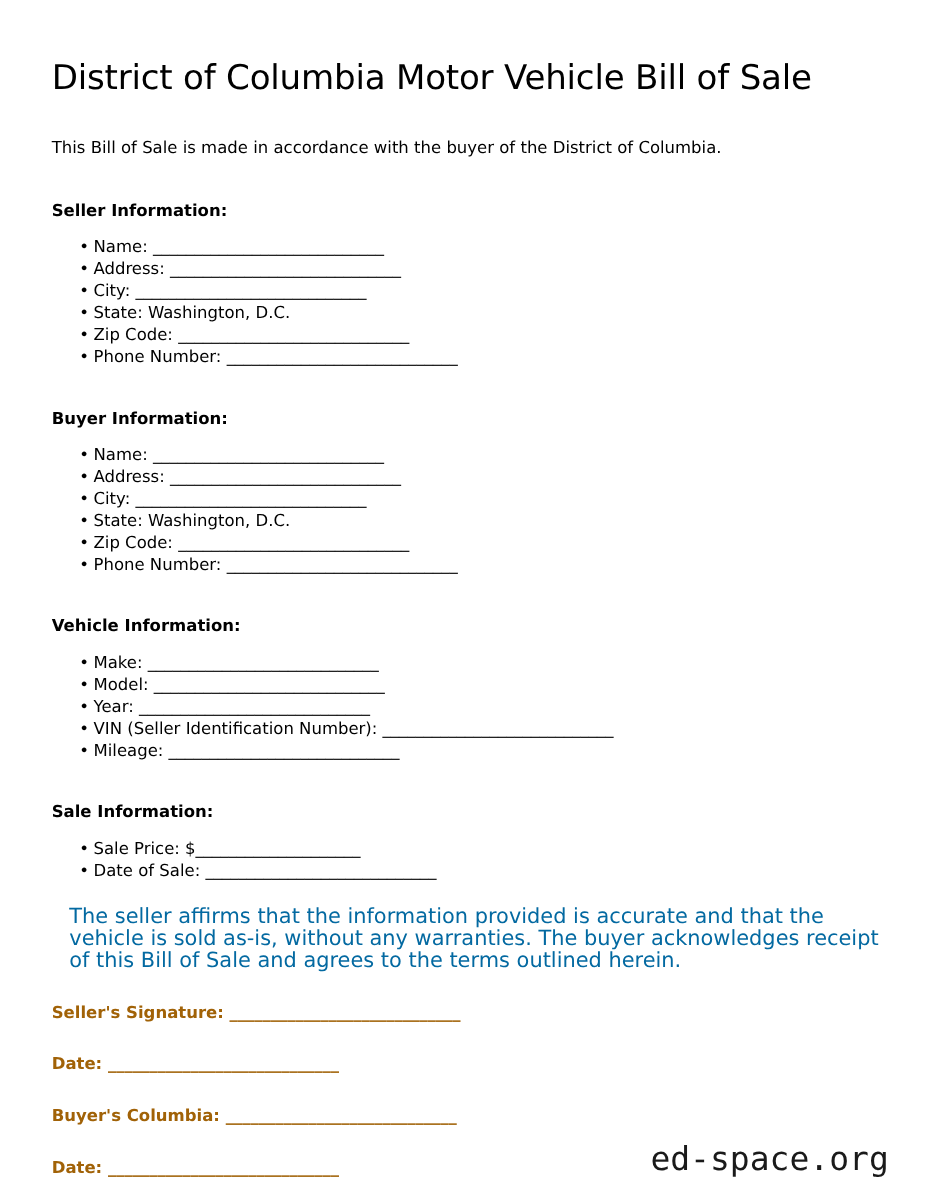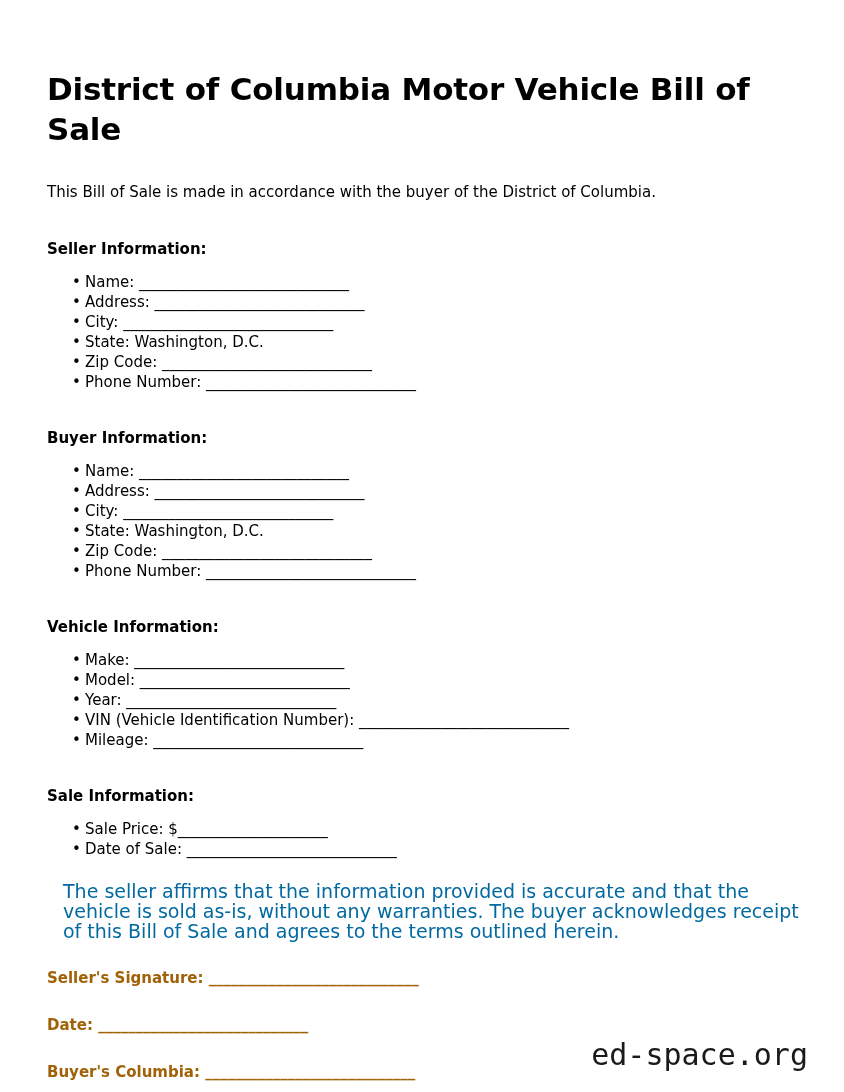--- a/index.html
+++ b/index.html
@@ -13,24 +13,24 @@
     height: 1092px;
     background: #ffffff;
     box-sizing: border-box;
     padding: 47px 47px 0 47px;
     font-family: "DejaVu Sans", "Liberation Sans", sans-serif;
     color: #000000;
     overflow: hidden;
   }
   .doc-title {
     font-size: 31px;
-    font-weight: bold;
+    font-weight: normal;
     line-height: 40px;
     letter-spacing: -0.2px;
-    margin: 22px 0 0 0;
+    margin: 4px 0 0 0;
     max-width: 730px;
     color: #000;
   }
   .intro {
     font-size: 15px;
     line-height: 21px;
     margin: 33px 0 0 0;
     color: #000;
   }
   .section-heading {
@@ -118,21 +118,21 @@
     <li>State: Washington, D.C.</li>
     <li>Zip Code: ____________________________</li>
     <li>Phone Number: ____________________________</li>
   </ul>
 
   <h2 class="section-heading">Vehicle Information:</h2>
   <ul class="field-list">
     <li>Make: ____________________________</li>
     <li>Model: ____________________________</li>
     <li>Year: ____________________________</li>
-    <li>VIN (Vehicle Identification Number): ____________________________</li>
+    <li>VIN (Seller Identification Number): ____________________________</li>
     <li>Mileage: ____________________________</li>
   </ul>
 
   <h2 class="section-heading">Sale Information:</h2>
   <ul class="field-list">
     <li>Sale Price: $____________________</li>
     <li>Date of Sale: ____________________________</li>
   </ul>
 
   <p class="affirm">The seller affirms that the information provided is accurate and that the vehicle is sold as-is, without any warranties. The buyer acknowledges receipt of this Bill of Sale and agrees to the terms outlined herein.</p>

